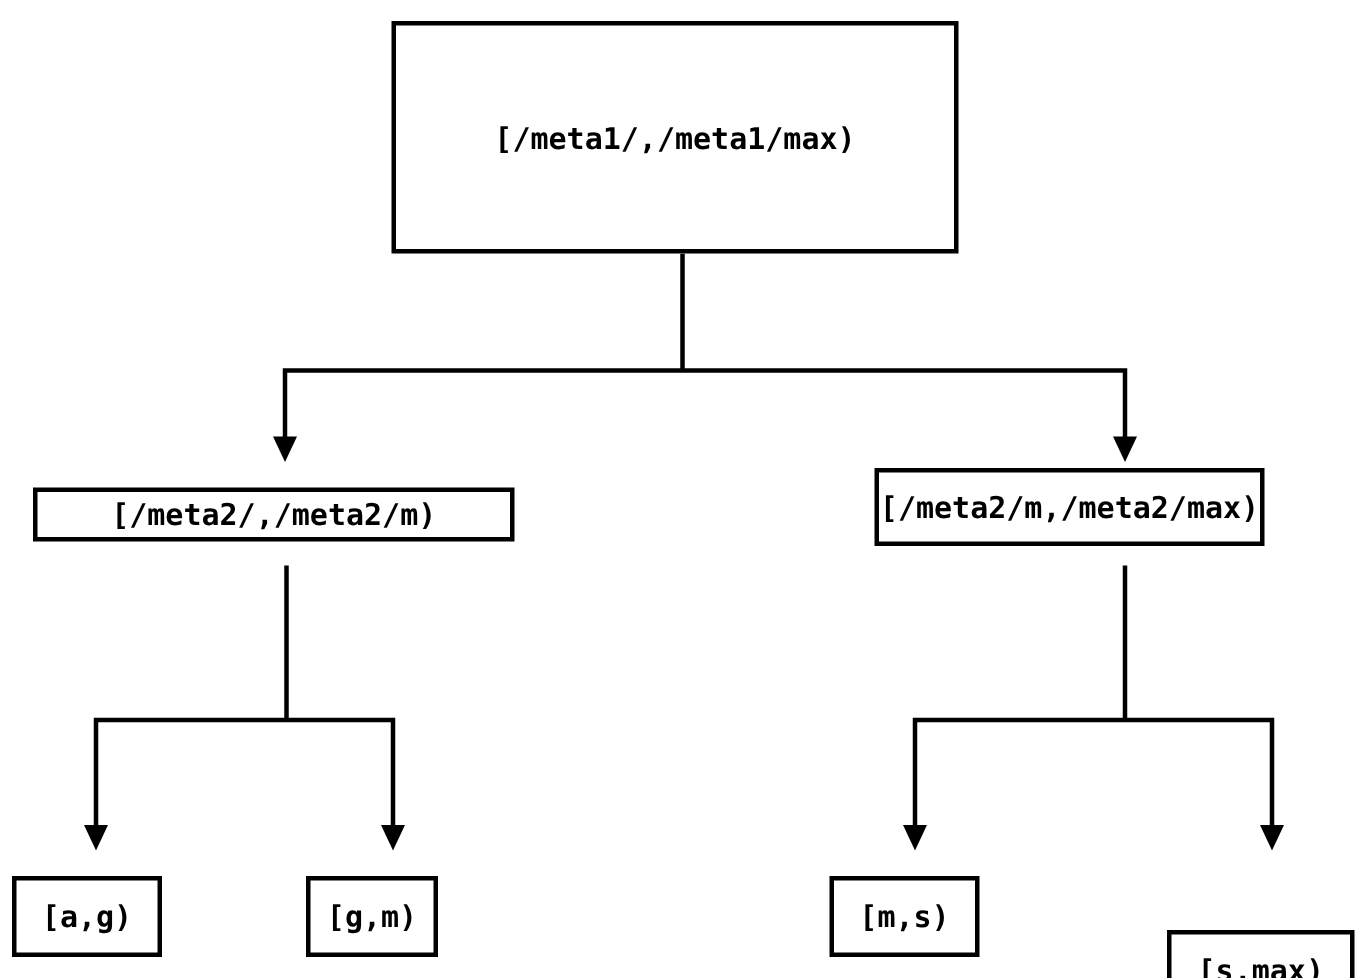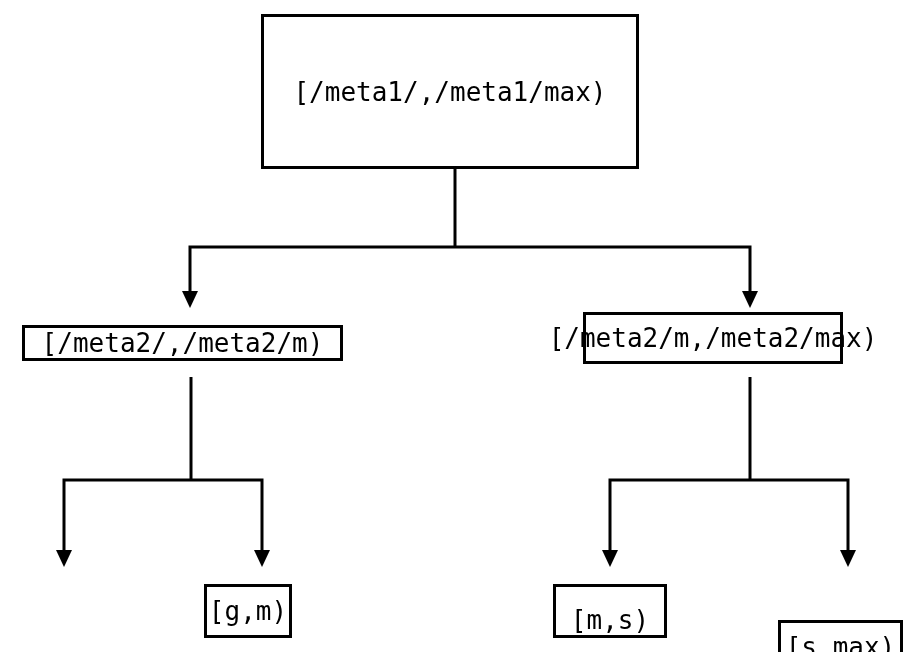--- a/index.html
+++ b/index.html
@@ -17,31 +17,31 @@
     width: 912px; height: 652px;
   }
   .node {
     position: absolute;
     box-sizing: border-box;
     border: 3px solid #000000;
     background: #ffffff;
     display: flex;
     align-items: center;
     justify-content: center;
-    font-weight: normal;
-    font-size: 26px;
+    font-weight: bold;
+    font-size: 20px;
     color: #000000;
     white-space: nowrap;
   }
   .node-root  { left: 261px; top: 14px;  width: 378px; height: 155px; }
   .node-left  { left: 22px;  top: 325px; width: 321px; height: 36px; }
   .node-right { left: 583px; top: 312px; width: 260px; height: 52px; }
   .node-ag    { left: 8px;   top: 584px; width: 100px; height: 54px; }
   .node-gm    { left: 204px; top: 584px; width: 88px; height: 54px; }
-  .node-ms    { left: 553px; top: 584px; width: 114px; height: 54px; align-items: flex-end; }
+  .node-ms    { left: 553px; top: 584px; width: 100px; height: 54px; }
   .node-smax  { left: 778px; top: 584px; width: 125px; height: 54px; margin-top: 36px; }
 </style>
 </head>
 <body>
 
 <div class="canvas">
 
   <svg class="connectors" viewBox="0 0 912 652" xmlns="http://www.w3.org/2000/svg">
     <g fill="none" stroke-width="3" stroke="#000000">
       <path d="M455 169 V248"></path>
@@ -66,20 +66,23 @@
   </div>
 
   <div class="node node-left">
     <span>[/meta2/,/meta2/m)</span>
   </div>
 
   <div class="node node-right">
     <span>[/meta2/m,/meta2/max)</span>
   </div>
 
+  <div class="node node-ag">
+    <span>[a,g)</span>
+  </div>
 
   <div class="node node-gm">
     <span>[g,m)</span>
   </div>
 
   <div class="node node-ms">
     <span>[m,s)</span>
   </div>
 
   <div class="node node-smax">

